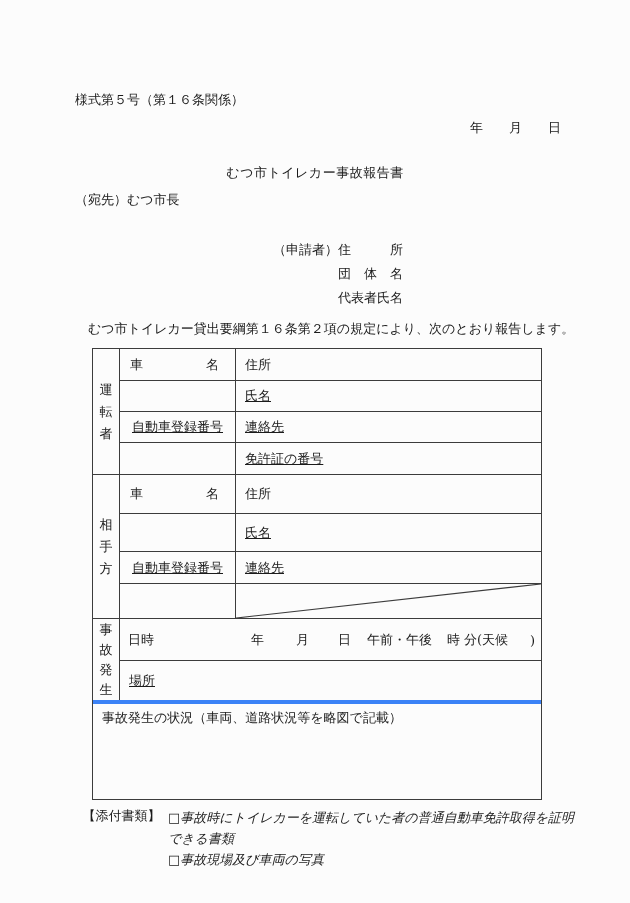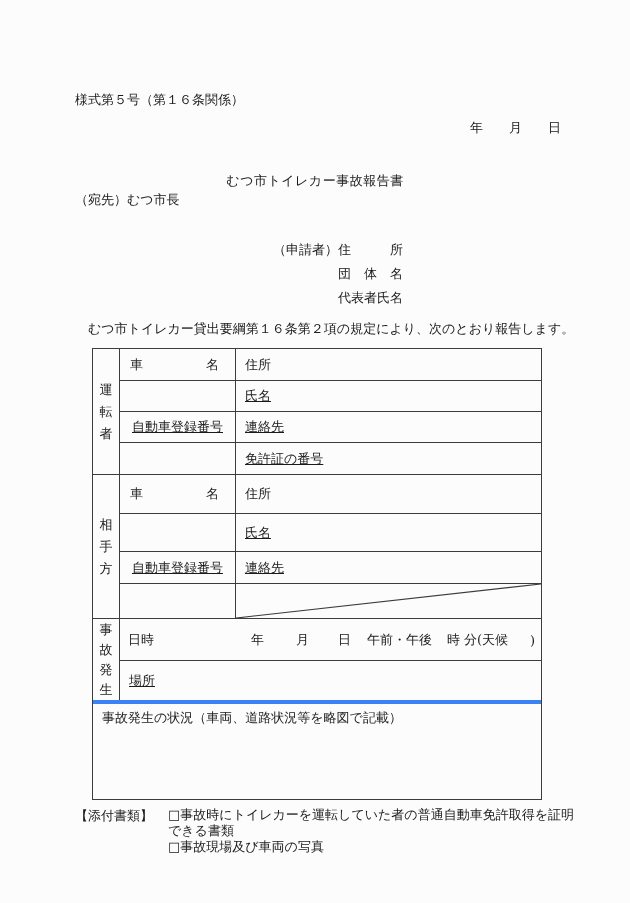--- a/index.html
+++ b/index.html
@@ -11,21 +11,21 @@
     font-family:"DejaVu Serif","Liberation Serif",serif;
     font-size:13px;
     color:#1b1b1b;
     overflow:hidden;
   }
   .page * { box-sizing:border-box; }
   .abs { position:absolute; white-space:nowrap; }
 
   .form-number { left:75px; top:91px; }
   .date-line   { left:470px; top:119px; }
-  .doc-title   { left:0; top:172px; width:100%; text-align:center; letter-spacing:0.5px; }
+  .doc-title   { left:0; top:164px; width:100%; text-align:center; letter-spacing:0.5px; }
   .addressee   { left:75px; top:191px; }
 
   .applicant   { left:273px; top:238px; line-height:24.5px; }
   .applicant .line { white-space:nowrap; }
   .applicant .indent { margin-left:65px;font-family:Liberation Mono, monospace; }
 
   .intro { left:88px; top:320px; }
 
   
   .form-table {
@@ -85,22 +85,22 @@
   .dt-minwx   { left:344px; }
   .dt-close   { left:410px; }
 
   .situation {
     flex:1; border-top:4px solid #3b82f6;
     padding:5px 9px;
   }
 
   
   .attachments { position:absolute; left:75px; top:807px; display:flex; align-items:flex-start; }
-  .att-label { width:93px; min-width:93px; white-space:nowrap; }
-  .att-items { width:440px; line-height:16px; }
+  .att-label { width:93px; min-width:93px; white-space:nowrap;text-align:center; }
+  .att-items { width:440px; line-height:21px;font-style:italic; }
   .att-item  { white-space:pre-line; }
 </style>
 </head>
 <body>
 
 <div class="page">
 
   <div class="abs form-number">様式第５号（第１６条関係）</div>
   <div class="abs date-line">年　　月　　日</div>
   <div class="abs doc-title">むつ市トイレカー事故報告書</div>

